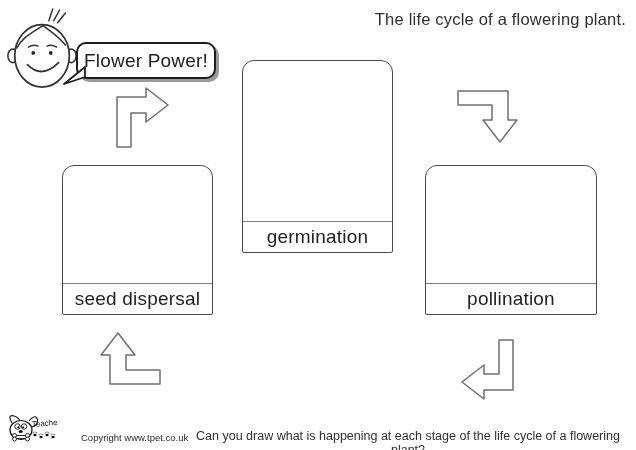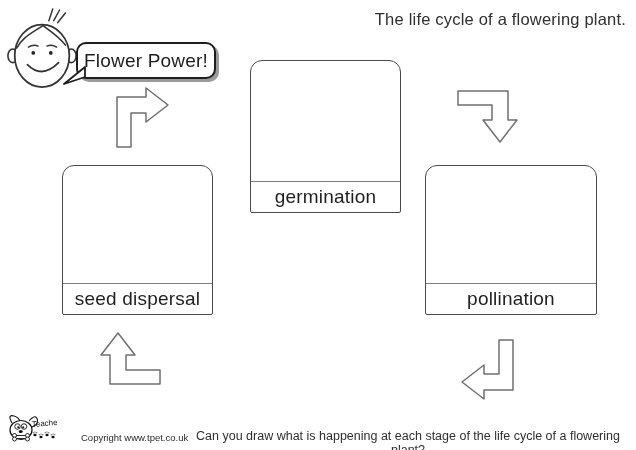--- a/index.html
+++ b/index.html
@@ -24,21 +24,21 @@
   .stage-box{
     position:absolute;background:#fff;border:1.5px solid #4a4a4a;
     border-radius:12px 12px 2px 2px;display:flex;flex-direction:column;box-sizing:border-box;
   }
   .stage-box .draw-area{flex:1;}
   .stage-box .stage-label{
     height:30px;border-top:1.5px solid #7d7d7d;
     display:flex;align-items:center;justify-content:center;
     font-size:19px;color:#1f1f1f;letter-spacing:.2px;white-space:nowrap;
   }
-  .box-germination  {left:250px;top:60px; width:151px;height:153px;}
+  .box-germination  {left:242px;top:60px; width:151px;height:193px;}
   .box-pollination  {left:425px;top:165px;width:172px;height:150px;}
   .box-seeddispersal{left:62px; top:165px;width:151px;height:150px;}
   .box-fertilisation{left:242px;top:255px;width:151px;height:152px;}
   
   .cycle-arrow{position:absolute;}
   .arrow-1{left:108px;top:85px;}
   .arrow-2{left:456px;top:82px;}
   .arrow-3{left:458px;top:338px;}
   .arrow-4{left:98px; top:329px;}
   

